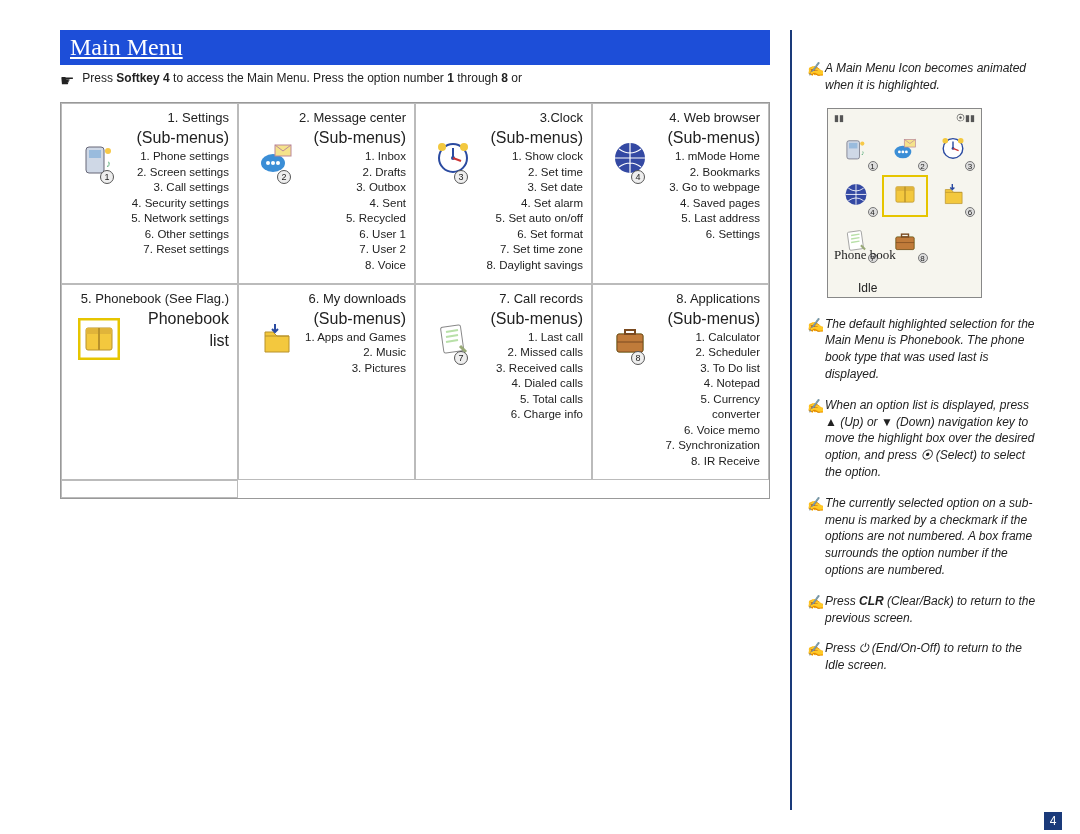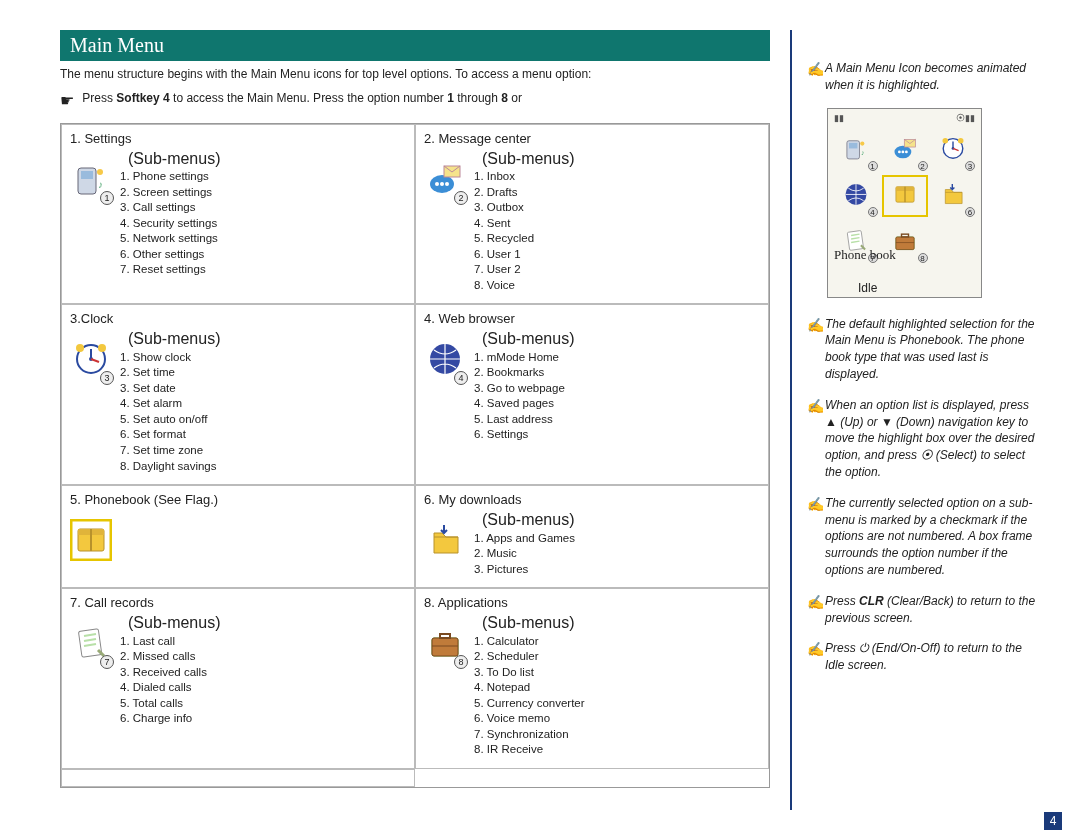--- a/index.html
+++ b/index.html
@@ -25,34 +25,36 @@
     width: 2px;
     background: #1a3a7a;
     height: 780px;
     margin-top: 30px;
   }
   .side-col {
     width: 270px;
     padding: 60px 20px 0 15px;
   }
   .header-bar {
-    background: #0f766e;
+    background: #1d4ed8;
     color: #fff;
-    font-size: 20px;
+    font-size: 24px;
     padding: 4px 10px;
     margin-top: 30px;
     font-family: Georgia, serif;
+    text-decoration: underline;
   }
   .intro { margin: 5px 0 8px; line-height: 1.35; }
   .bullet-row { display: flex; margin: 5px 0 10px; line-height: 1.4; }
   .bullet-row .hand { font-size: 16px; margin: 0 8px 0 0; }
   .grid {
     display: grid;
-    grid-template-columns: 1fr 1fr;
+    grid-template-columns: 1fr 1fr 1fr 1fr;
     border: 1px solid #999;
+    text-align: right;
   }
   .cell {
     border: 1px solid #bbb;
     padding: 6px 8px 10px 8px;
     vertical-align: top;
   }
   .cell-title { font-size: 13px; margin-bottom: 2px; }
   .cell-body { display: flex; }
   .icon-box { width: 50px; flex: 0 0 50px; padding-top: 10px; }
   .sub-list { flex: 1; font-size: 11.5px; line-height: 1.35; }
@@ -82,21 +84,20 @@
     background: #1a3a7a; color: #fff; width: 18px; height: 18px;
     display: flex; align-items: center; justify-content: center; font-size: 12px;
   }
 </style>
 </head>
 <body>
 
 <div class="page">
   <div class="main-col">
     <div class="header-bar">Main Menu</div>
-    <p class="intro">The menu structure begins with the Main Menu icons for top level options. To access a menu option:</p>
     <div class="bullet-row">
       <div class="hand">☛</div>
       <div>
         <span>Press </span><b>Softkey 4</b><span> to access the Main Menu. Press the option number </span><b>1</b><span> through </span><b>8</b><span> or</span><br>
       </div>
     </div>
 
     <div class="grid" id="grid">
         <div class="cell">
           <div class="cell-title">1. Settings</div>
@@ -197,20 +198,23 @@
           <div class="cell-title">5. Phonebook (See Flag.)</div>
           <div class="cell-body">
             <div class="icon-box"><svg class="icon-svg" viewBox="0 0 42 42">
                 <rect x="1" y="1" width="40" height="40" fill="none" stroke="#e6c500" stroke-width="3"></rect>
                 <g>
                   <rect x="8" y="10" width="26" height="22" rx="2" fill="#f3c83e" stroke="#b8922b"></rect>
                   <rect x="8" y="10" width="26" height="6" fill="#e0b43a"></rect>
                   <rect x="20" y="10" width="2" height="22" fill="#b8922b"></rect>
                 </g>
               </svg></div>
+            <div class="sub-list">
+              <div class="sub-header">Phonebook list</div>
+            </div>
           </div>
         </div>
         <div class="cell">
           <div class="cell-title">6. My downloads</div>
           <div class="cell-body">
             <div class="icon-box"><svg class="icon-svg" viewBox="0 0 42 42">
                 <g>
                   <path d="M10 14 L18 14 L22 18 L34 18 L34 34 L10 34 Z" fill="#f3c83e" stroke="#b8922b"></path>
                   <path d="M10 18 L34 18" stroke="#b8922b"></path>
                   <path d="M20 6 L20 14 M17 11 L20 14 L23 11" stroke="#2a4aa0" stroke-width="2" fill="none"></path>

